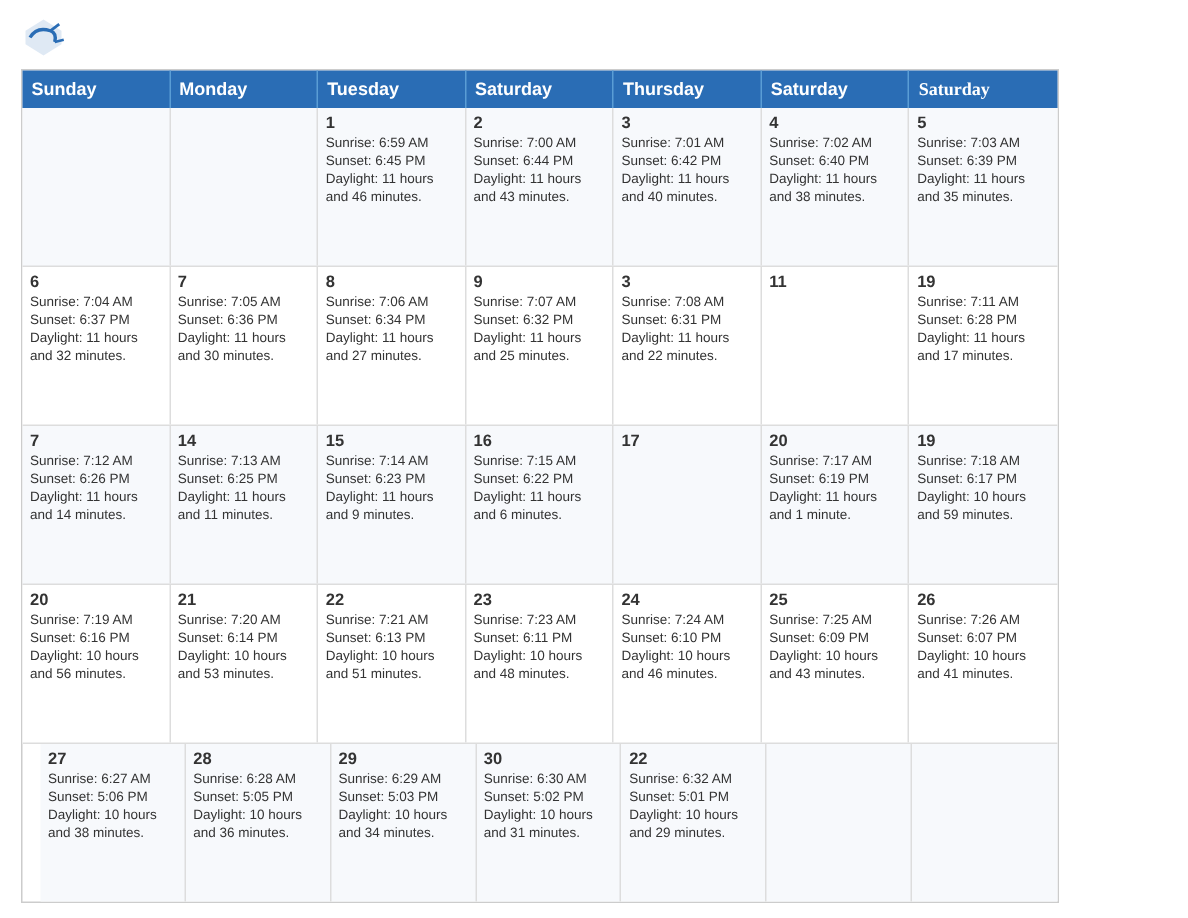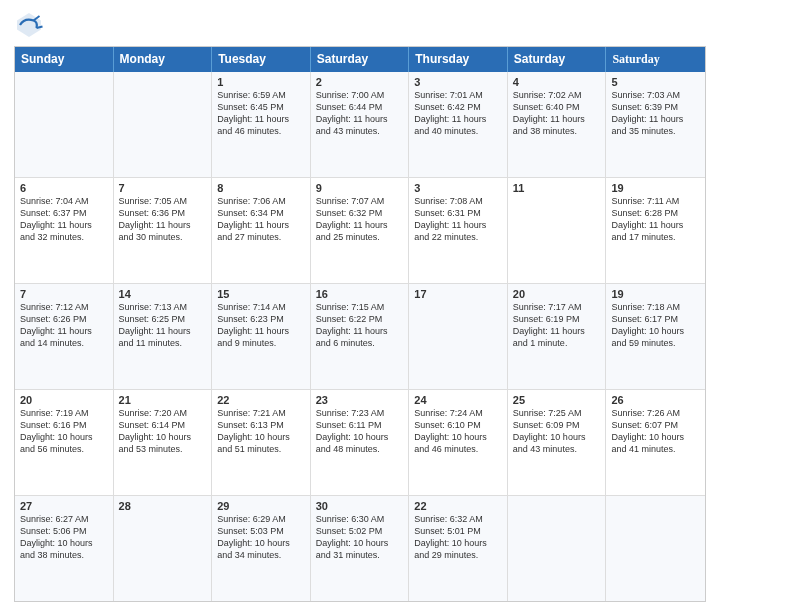--- a/index.html
+++ b/index.html
@@ -82,21 +82,21 @@
       flex: 1;
       display: flex;
       flex-direction: column;
     }
     .cal-row {
       display: grid;
       grid-template-columns: repeat(7, 1fr);
       flex: 1;
       border-bottom: 1px solid #ddd;
     }
-    .cal-row:last-child { border-bottom: none; }
+    .cal-row:last-child { border-bottom: none; margin-left: 12px; }
     .cal-row:nth-child(odd) { background: #f7f9fc; }
     .cal-row:nth-child(even) { background: #fff; }
     .cal-cell {
       border-right: 1px solid #ddd;
       padding: 4px 5px;
       font-size: 9.5px;
       color: #333;
       vertical-align: top;
       min-height: 0;
     }
@@ -260,20 +260,21 @@
             <div class="day-info">Sunrise: 7:26 AM<br>Sunset: 6:07 PM<br>Daylight: 10 hours and 41 minutes.</div>
           </div>
         </div>
         <div class="cal-row">
           <div class="cal-cell">
             <span class="day-num">27</span>
             <div class="day-info">Sunrise: 6:27 AM<br>Sunset: 5:06 PM<br>Daylight: 10 hours and 38 minutes.</div>
           </div>
           <div class="cal-cell">
             <span class="day-num">28</span>
+            <div class="day-info">Sunrise: 6:28 AM<br>Sunset: 5:05 PM<br>Daylight: 10 hours and 36 minutes.</div>
           </div>
           <div class="cal-cell">
             <span class="day-num">29</span>
             <div class="day-info">Sunrise: 6:29 AM<br>Sunset: 5:03 PM<br>Daylight: 10 hours and 34 minutes.</div>
           </div>
           <div class="cal-cell">
             <span class="day-num">30</span>
             <div class="day-info">Sunrise: 6:30 AM<br>Sunset: 5:02 PM<br>Daylight: 10 hours and 31 minutes.</div>
           </div>
           <div class="cal-cell">

